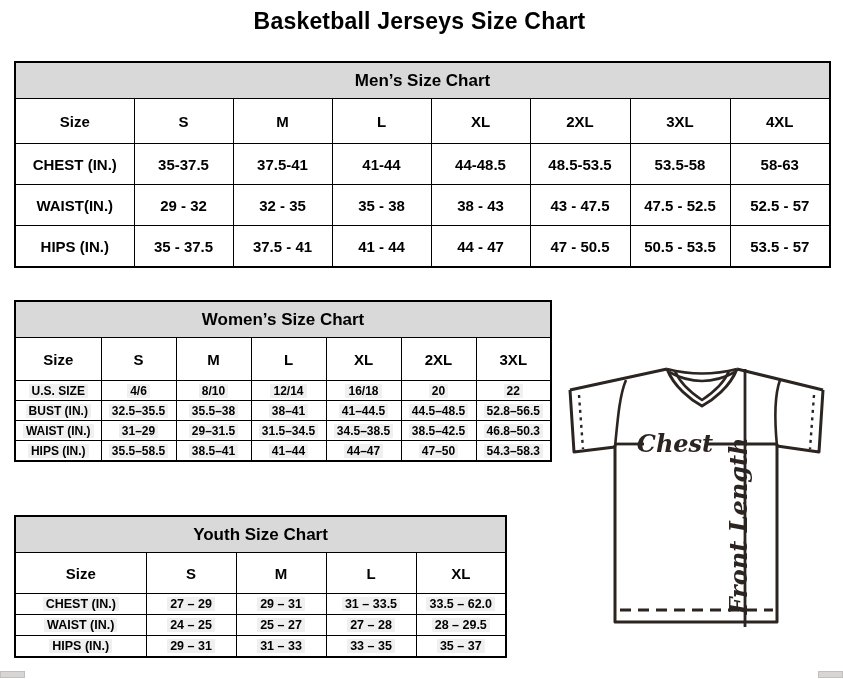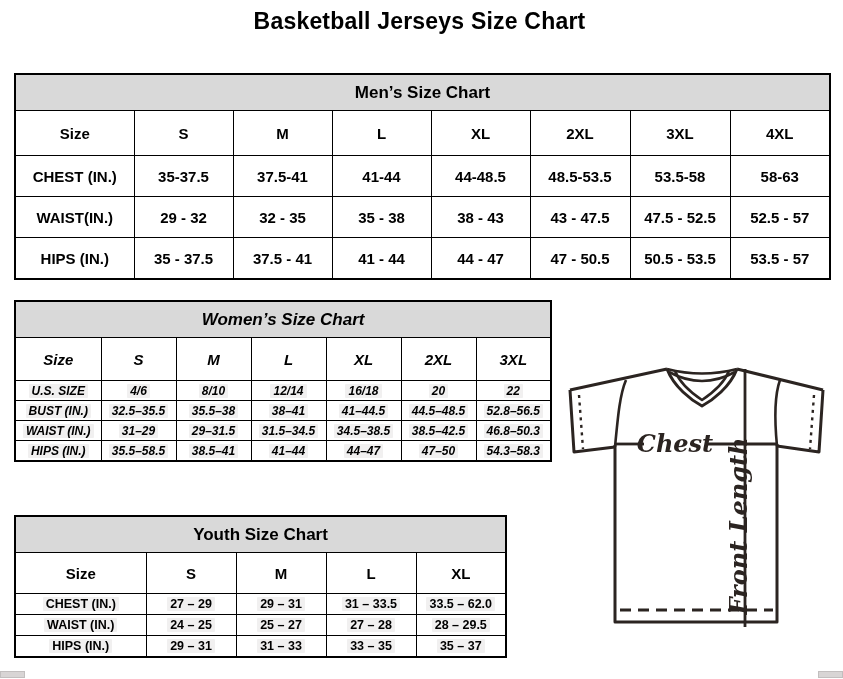--- a/index.html
+++ b/index.html
@@ -14,26 +14,26 @@
   table.size-table {
     position:absolute; border-collapse:collapse; table-layout:fixed;
     border:2px solid #000;
   }
   .size-table td {
     border:1px solid #000; text-align:center; vertical-align:middle;
     font-weight:bold; padding:0; overflow:hidden; white-space:nowrap;
   }
   .size-table .tbl-title { background:#d9d9d9; font-size:17px; height:35px; }
   
-  .mens { left:14px; top:73px; width:815px; }
+  .mens { left:14px; top:61px; width:815px; }
   .mens .head-row td { height:44px; font-size:15px; }
   .mens .data-row td { height:40px; font-size:15px; }
   .mens .lbl { font-size:14px; }
   
-  .womens { left:14px; top:300px; width:536px;font-style:italic; }
+  .womens { left:14px; top:300px; width:536px; }
   .womens .head-row td { height:42px; font-size:15px; }
   .womens .data-row td { height:19px; font-size:12px; }
   .womens .lbl { font-size:11px; }
   
   .youth { left:14px; top:515px; width:491px; }
   .youth .head-row td { height:40px; font-size:15px; }
   .youth .data-row td { height:20px; font-size:12.5px; }
   .youth .lbl { font-size:11.5px; }
   .hl { background:#f1f0f0; padding:0 3px; border-radius:1px; }
   

